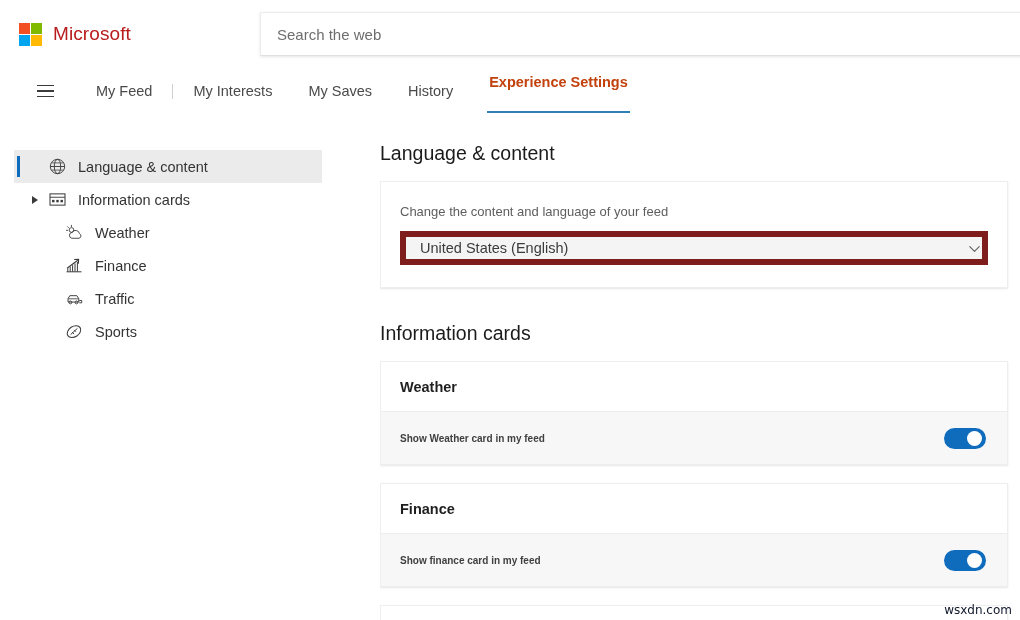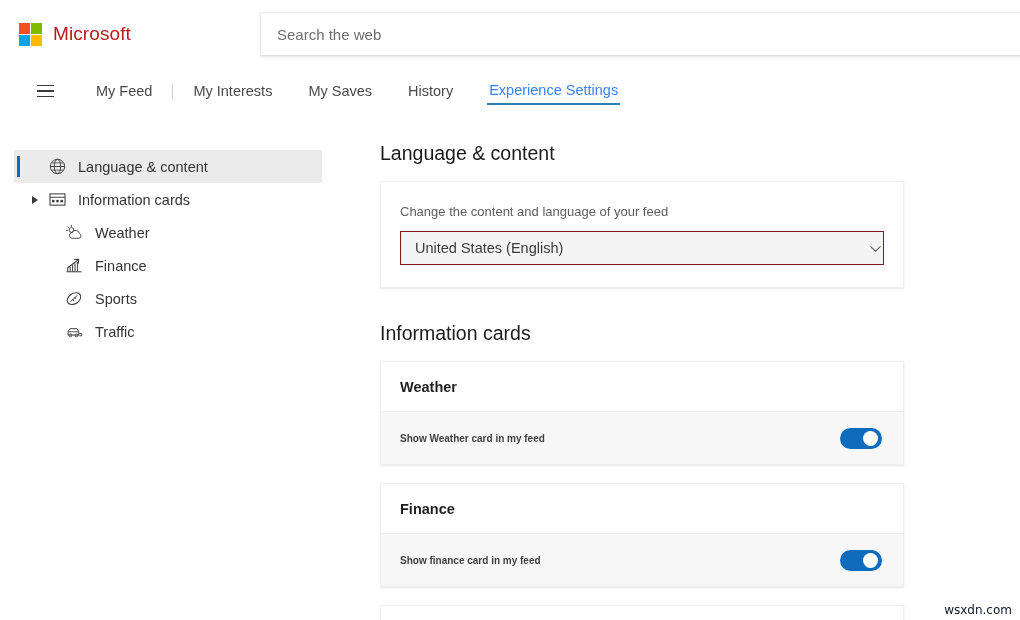--- a/index.html
+++ b/index.html
@@ -101,23 +101,23 @@
     position: relative;
     white-space: nowrap;
   }
   .navitem:first-of-type { margin-left: 0; }
   .navsep {
     width: 1px; height: 15px;
     background: #d0d0d0;
     margin: 0 2px;
   }
   .navitem.active {
-    color: #3b82f6;
-    font-weight: normal;
-    padding-bottom: 6px;
+    color: #c2410c;
+    font-weight: bold;
+    padding-bottom: 22px;
   }
   .navitem.active::after {
     content: "";
     position: absolute;
     left: 0; right: 0; bottom: -1px;
     height: 2px;
     background: #2f80b5;
   }
 
   
@@ -181,37 +181,37 @@
   }
   .section-title {
     font-size: 19.5px;
     color: #1b1b1b;
     margin-bottom: 16px;
     font-weight: normal;
   }
   .section-title.second { margin-top: 34px; }
 
   .panel {
-    width: 524px;
+    width: 628px;
     background: #ffffff;
     border: 1px solid #eeeeee;
     box-shadow: 0 .6px 1.8px rgba(0,0,0,.10), 0 .1px .4px rgba(0,0,0,.07);
   }
   .panel-pad {
     padding: 22px 19px 22px 19px;
   }
   .field-label {
     font-size: 13px;
     color: #5e5e5e;
     margin-bottom: 12px;
   }
   .dropdown {
     height: 34px;
     background: #f4f4f4;
-    border: 1px solid #7f1d1d;
+    border: 6px solid #7f1d1d;
     display: flex;
     align-items: center;
     padding: 0 0 0 14px;
     cursor: pointer;
   }
   .dropdown-value {
     flex: 1;
     font-size: 14.5px;
     color: #3b3b3b;
   }
@@ -363,41 +363,41 @@
           <line x1="12.4" y1="14.6" x2="12.4" y2="5" stroke="#3b3b3b" stroke-width="1"></line>
           <path d="M2 11.2 L12.8 3.2" fill="none" stroke="#3b3b3b" stroke-width="1.1"></path>
           <path d="M9.6 2.5 L13.6 2.3 L13.4 6.2" fill="none" stroke="#3b3b3b" stroke-width="1.1" stroke-linecap="round" stroke-linejoin="round"></path>
         </svg>
       </span>
       <span class="side-label">Finance</span>
     </div>
 
     <div class="side-row child">
       <span class="side-icon">
-        <svg width="18" height="17" viewBox="0 0 18 17">
-          <ellipse cx="9" cy="8.6" rx="7.3" ry="5.2" transform="rotate(-33 9 8.6)" fill="none" stroke="#3b3b3b" stroke-width="1.1"></ellipse>
-          <line x1="5.6" y1="11.6" x2="12.4" y2="5.4" stroke="#3b3b3b" stroke-width="1"></line>
-          <line x1="7.2" y1="9.2" x2="9.1" y2="11.1" stroke="#3b3b3b" stroke-width=".9"></line>
-          <line x1="9.1" y1="6.9" x2="11" y2="8.8" stroke="#3b3b3b" stroke-width=".9"></line>
-        </svg>
-      </span>
-      <span class="side-label">Sports</span>
-    </div>
-
-    <div class="side-row child">
-      <span class="side-icon">
         <svg width="19" height="16" viewBox="0 0 20 16">
           <path d="M3.2 11.2 V7.6 l1.9-3.1 h7.4 l2 3.1 v3.6 z" fill="none" stroke="#3b3b3b" stroke-width="1"></path>
           <line x1="3.4" y1="7.8" x2="14.3" y2="7.8" stroke="#3b3b3b" stroke-width=".9"></line>
           <circle cx="5.7" cy="11.6" r="1.5" fill="none" stroke="#3b3b3b" stroke-width="1"></circle>
           <circle cx="12.1" cy="11.6" r="1.5" fill="none" stroke="#3b3b3b" stroke-width="1"></circle>
           <path d="M15 9.6 h2.6 v2.4 h-2.6" fill="none" stroke="#3b3b3b" stroke-width="1"></path>
         </svg>
       </span>
       <span class="side-label">Traffic</span>
+    </div>
+
+    <div class="side-row child">
+      <span class="side-icon">
+        <svg width="18" height="17" viewBox="0 0 18 17">
+          <ellipse cx="9" cy="8.6" rx="7.3" ry="5.2" transform="rotate(-33 9 8.6)" fill="none" stroke="#3b3b3b" stroke-width="1.1"></ellipse>
+          <line x1="5.6" y1="11.6" x2="12.4" y2="5.4" stroke="#3b3b3b" stroke-width="1"></line>
+          <line x1="7.2" y1="9.2" x2="9.1" y2="11.1" stroke="#3b3b3b" stroke-width=".9"></line>
+          <line x1="9.1" y1="6.9" x2="11" y2="8.8" stroke="#3b3b3b" stroke-width=".9"></line>
+        </svg>
+      </span>
+      <span class="side-label">Sports</span>
     </div>
 
   </div>
 
   <div class="main">
 
     <h2 class="section-title">Language &amp; content</h2>
 
     <div class="panel">
       <div class="panel-pad">

